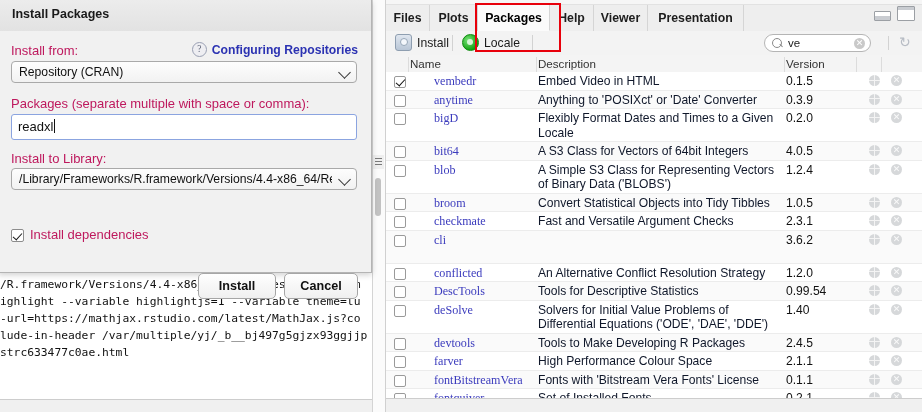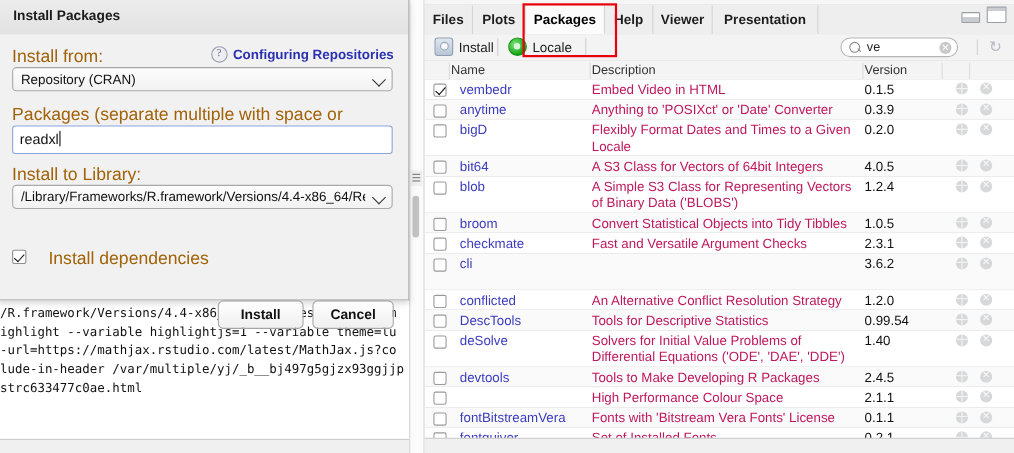--- a/index.html
+++ b/index.html
@@ -62,21 +62,21 @@
     background: linear-gradient(#ececec, #e2e2e2);
     border-bottom: 1px solid #c9c9c9;
   }
   .dialog-title {
     position: absolute; left: 14px; top: 7px;
     font-size: 12.5px; color: #1a1a1a; font-weight: 600;
   }
   .dialog-body { position: absolute; left: 0; top: 31px; right: 0; bottom: 0; background:#f1f1f1; }
 
   .lbl {
-    position: absolute; font-size: 16px; color: #a16207;
+    position: absolute; font-size: 13px; color: #be185d;
   }
   .link-row { position: absolute; right: 13px; top: 11px; display: flex; align-items: center; gap: 5px; }
   .help-icon {
     width: 13px; height: 13px; border-radius: 50%;
     border: 1px solid #9aa0b3; color: #5b6175;
     font-size: 9.5px; line-height: 12px; text-align: center;
     background: #eeeef2; font-family: "Liberation Serif", serif;
   }
   .link-text { font-size: 12.2px; color: #2b32b2; font-weight: 600; }
 
@@ -105,21 +105,21 @@
     padding-left: 26px;
   }
   .textfield .tv {
     position: absolute; left: 6px; top: 4px;
     font-size: 13px; color: #111;
   }
   .caret {
     display: inline-block; width: 1px; height: 14px; background: #111;
     vertical-align: -2px; margin-left: 1px;
   }
-  .checkrow { position: absolute; left: 13px; top: 196px; display: flex; align-items: flex-start; gap: 20px; }
+  .checkrow { position: absolute; left: 13px; top: 196px; display: flex; align-items: flex-end; gap: 6px; }
   .cbx {
     width: 13px; height: 13px; background: #fff;
     border: 1px solid #8d8d8d; border-radius: 2px;
     position: relative; box-sizing: border-box;
   }
   .cbx.checked::after {
     content: ""; position: absolute; left: 3px; top: 1px;
     width: 4px; height: 8px;
     border-right: 1.8px solid #1a1a1a; border-bottom: 1.8px solid #1a1a1a;
     transform: rotate(42deg);
@@ -239,27 +239,27 @@
     width: 12px; height: 12px; background: #fff;
     border: 1px solid #9a9a9a; border-radius: 2px; box-sizing: border-box;
   }
   .row .cb.checked::after {
     content: ""; position: absolute; left: 3px; top: 0px;
     width: 4px; height: 8px;
     border-right: 1.6px solid #111; border-bottom: 1.6px solid #111;
     transform: rotate(42deg);
   }
   .row .nm {
-    position: absolute; left: 32px; top: 2px; width: 112px;
+    position: absolute; left: 48px; top: 2px; width: 112px;
     font-size: 12.1px; color: #3b3bbd;
-    white-space: nowrap; overflow: hidden;
+    white-space: nowrap; overflow: hidden; font-family: Liberation Serif, serif;
   }
   .row .ds {
     position: absolute; left: 152px; top: 2px; width: 242px;
-    font-size: 12.1px; color: #be185d; line-height: 14.5px;
+    font-size: 12.1px; color: #0f172a; line-height: 14.5px;
   }
   .row .vr {
     position: absolute; left: 400px; top: 2px; width: 60px;
     font-size: 12.1px; color: #111;
   }
   .row .act {
     position: absolute; top: 3px; width: 11px; height: 11px;
   }
   .ic-globe {
     left: 483px; border-radius: 50%;
@@ -488,20 +488,21 @@
         <div class="row alt" style="height: 18.5px;">
           <div class="cb"></div>
           <div class="nm">devtools</div>
           <div class="ds">Tools to Make Developing R Packages Easier</div>
           <div class="vr">2.4.5</div>
           <div class="act ic-globe"></div>
           <div class="act ic-remove">✕</div>
         </div>
         <div class="row" style="height: 18.5px;">
           <div class="cb"></div>
+          <div class="nm">farver</div>
           <div class="ds">High Performance Colour Space Manipulation</div>
           <div class="vr">2.1.1</div>
           <div class="act ic-globe"></div>
           <div class="act ic-remove">✕</div>
         </div>
         <div class="row alt" style="height: 18.5px;">
           <div class="cb"></div>
           <div class="nm">fontBitstreamVera</div>
           <div class="ds">Fonts with 'Bitstream Vera Fonts' License</div>
           <div class="vr">0.1.1</div>

